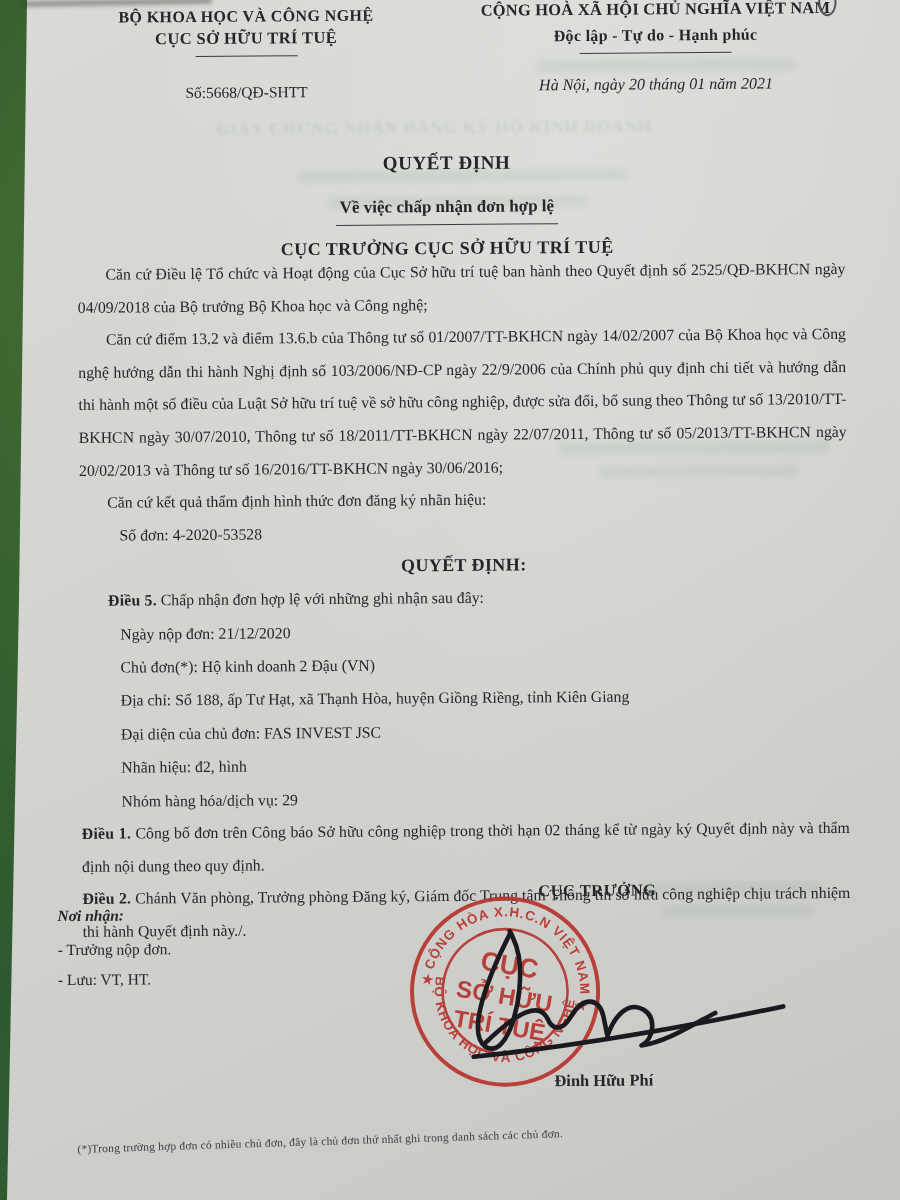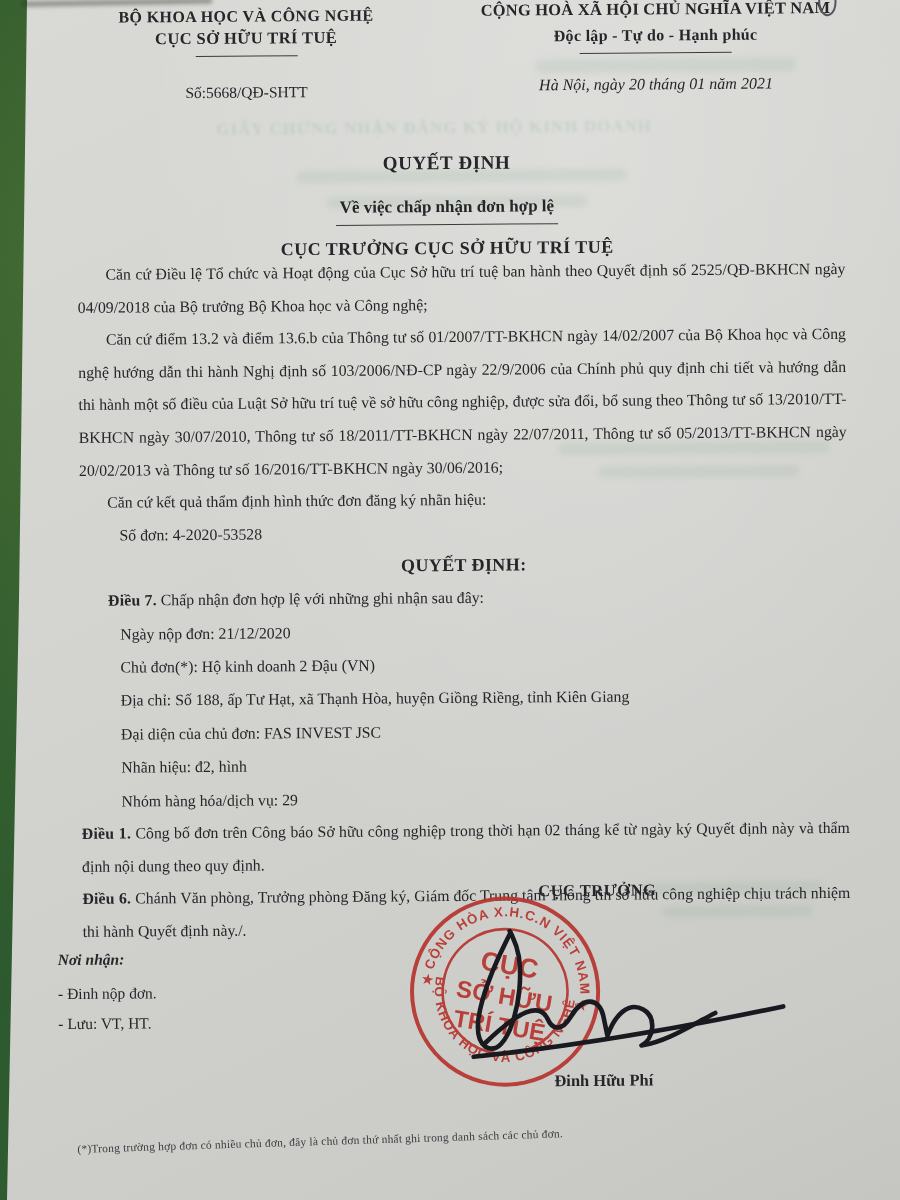--- a/index.html
+++ b/index.html
@@ -59,21 +59,21 @@
   .appnum { text-indent:40px !important; }
   .center-head { text-align:center !important; text-indent:0 !important;
                  font-weight:bold; font-size:18px; letter-spacing:.4px; }
   .detail { padding-left:40px; text-align:left; line-height:33.4px; }
   b.artlbl { letter-spacing:.2px; }
 
   
   #signer-title { position:absolute; left:450px; top:882px; width:290px;
                   text-align:center; font-size:16.5px; font-weight:bold; letter-spacing:.5px; }
   #recipients { position:absolute; left:55px; top:898px; font-size:15.5px; line-height:30px; }
-  #recipients .head { font-weight:bold; font-style:italic; font-size:15.5px; margin-bottom:4px;margin-top:44px; }
+  #recipients .head { font-weight:bold; font-style:italic; font-size:15.5px; margin-bottom:4px; }
   #stamp { position:absolute; left:403px; top:893px; width:198px; height:198px; opacity:.92; }
   #signature { position:absolute; left:420px; top:905px; width:400px; height:190px; }
   #signer-name { position:absolute; left:460px; top:1072px; width:280px;
                  text-align:center; font-size:16.5px; font-weight:bold; }
   #footnote { position:absolute; left:73px; top:1140px; font-size:11.5px; color:#3c3c40;
               transform:rotate(-1.4deg); transform-origin:left center; letter-spacing:.2px; }
 </style>
 </head>
 <body>
 
@@ -115,37 +115,37 @@
     <div class="auth">CỤC TRƯỞNG CỤC SỞ HỮU TRÍ TUỆ</div>
   </div>
 
   <div id="body-text">
     <p>Căn cứ Điều lệ Tổ chức và Hoạt động của Cục Sở hữu trí tuệ ban hành theo Quyết định số 2525/QĐ-BKHCN ngày 04/09/2018 của Bộ trưởng Bộ Khoa học và Công nghệ;</p>
     <p>Căn cứ điểm 13.2 và điểm 13.6.b của Thông tư số 01/2007/TT-BKHCN ngày 14/02/2007 của Bộ Khoa học và Công nghệ hướng dẫn thi hành Nghị định số 103/2006/NĐ-CP ngày 22/9/2006 của Chính phủ quy định chi tiết và hướng dẫn thi hành một số điều của Luật Sở hữu trí tuệ về sở hữu công nghiệp, được sửa đổi, bổ sung theo Thông tư số 13/2010/TT-BKHCN ngày 30/07/2010, Thông tư số 18/2011/TT-BKHCN ngày 22/07/2011, Thông tư số 05/2013/TT-BKHCN ngày 20/02/2013 và Thông tư số 16/2016/TT-BKHCN ngày 30/06/2016;</p>
     <p class="plain">Căn cứ kết quả thẩm định hình thức đơn đăng ký nhãn hiệu:</p>
     <p class="plain appnum">Số đơn: 4-2020-53528</p>
     <p class="center-head">QUYẾT ĐỊNH:</p>
 
-    <p class="plain"><b class="artlbl">Điều 7.</b><span> Chấp nhận đơn hợp lệ với những ghi nhận sau đây:</span></p>
+    <p class="plain"><b class="artlbl">Điều 5.</b><span> Chấp nhận đơn hợp lệ với những ghi nhận sau đây:</span></p>
     <div class="detail">Ngày nộp đơn: 21/12/2020</div>
     <div class="detail">Chủ đơn(*): Hộ kinh doanh 2 Đậu  (VN)</div>
     <div class="detail">Địa chỉ: Số 188, ấp Tư Hạt, xã Thạnh Hòa, huyện Giồng Riềng, tỉnh Kiên Giang</div>
     <div class="detail">Đại diện của chủ đơn: FAS INVEST JSC</div>
     <div class="detail">Nhãn hiệu: đ2, hình</div>
     <div class="detail">Nhóm hàng hóa/dịch vụ: 29</div>
 
     <p style="text-indent:0;"><b class="artlbl">Điều 1.</b><span> Công bố đơn trên Công báo Sở hữu công nghiệp trong thời hạn 02 tháng kể từ ngày ký Quyết định này và thẩm định nội dung theo quy định.</span></p>
-    <p style="text-indent:0;"><b class="artlbl">Điều 6.</b><span> Chánh Văn phòng, Trưởng phòng Đăng ký, Giám đốc Trung tâm Thông tin sở hữu công nghiệp chịu trách nhiệm thi hành Quyết định này./.</span></p>
+    <p style="text-indent:0;"><b class="artlbl">Điều 2.</b><span> Chánh Văn phòng, Trưởng phòng Đăng ký, Giám đốc Trung tâm Thông tin sở hữu công nghiệp chịu trách nhiệm thi hành Quyết định này./.</span></p>
   </div>
 
   <div id="signer-title">CỤC TRƯỞNG</div>
 
   <div id="recipients">
     <div class="head">Nơi nhận:</div>
-    <div>- Đinh nộp đơn.</div>
+    <div>- Trưởng nộp đơn.</div>
     <div>- Lưu: VT, HT.</div>
   </div>
 
   <svg id="stamp" viewBox="0 0 200 200">
     <g transform="rotate(10 100 100)" fill="none" stroke="#b7342e">
       <circle cx="100" cy="100" r="94" stroke-width="4"></circle>
       <circle cx="100" cy="100" r="63" stroke-width="2.6"></circle>
       <defs>
         <path id="arcTop" d="M 24,100 A 76,76 0 0 1 176,100"></path>
         <path id="arcBot" d="M 29,100 A 71,71 0 0 0 171,100"></path>

